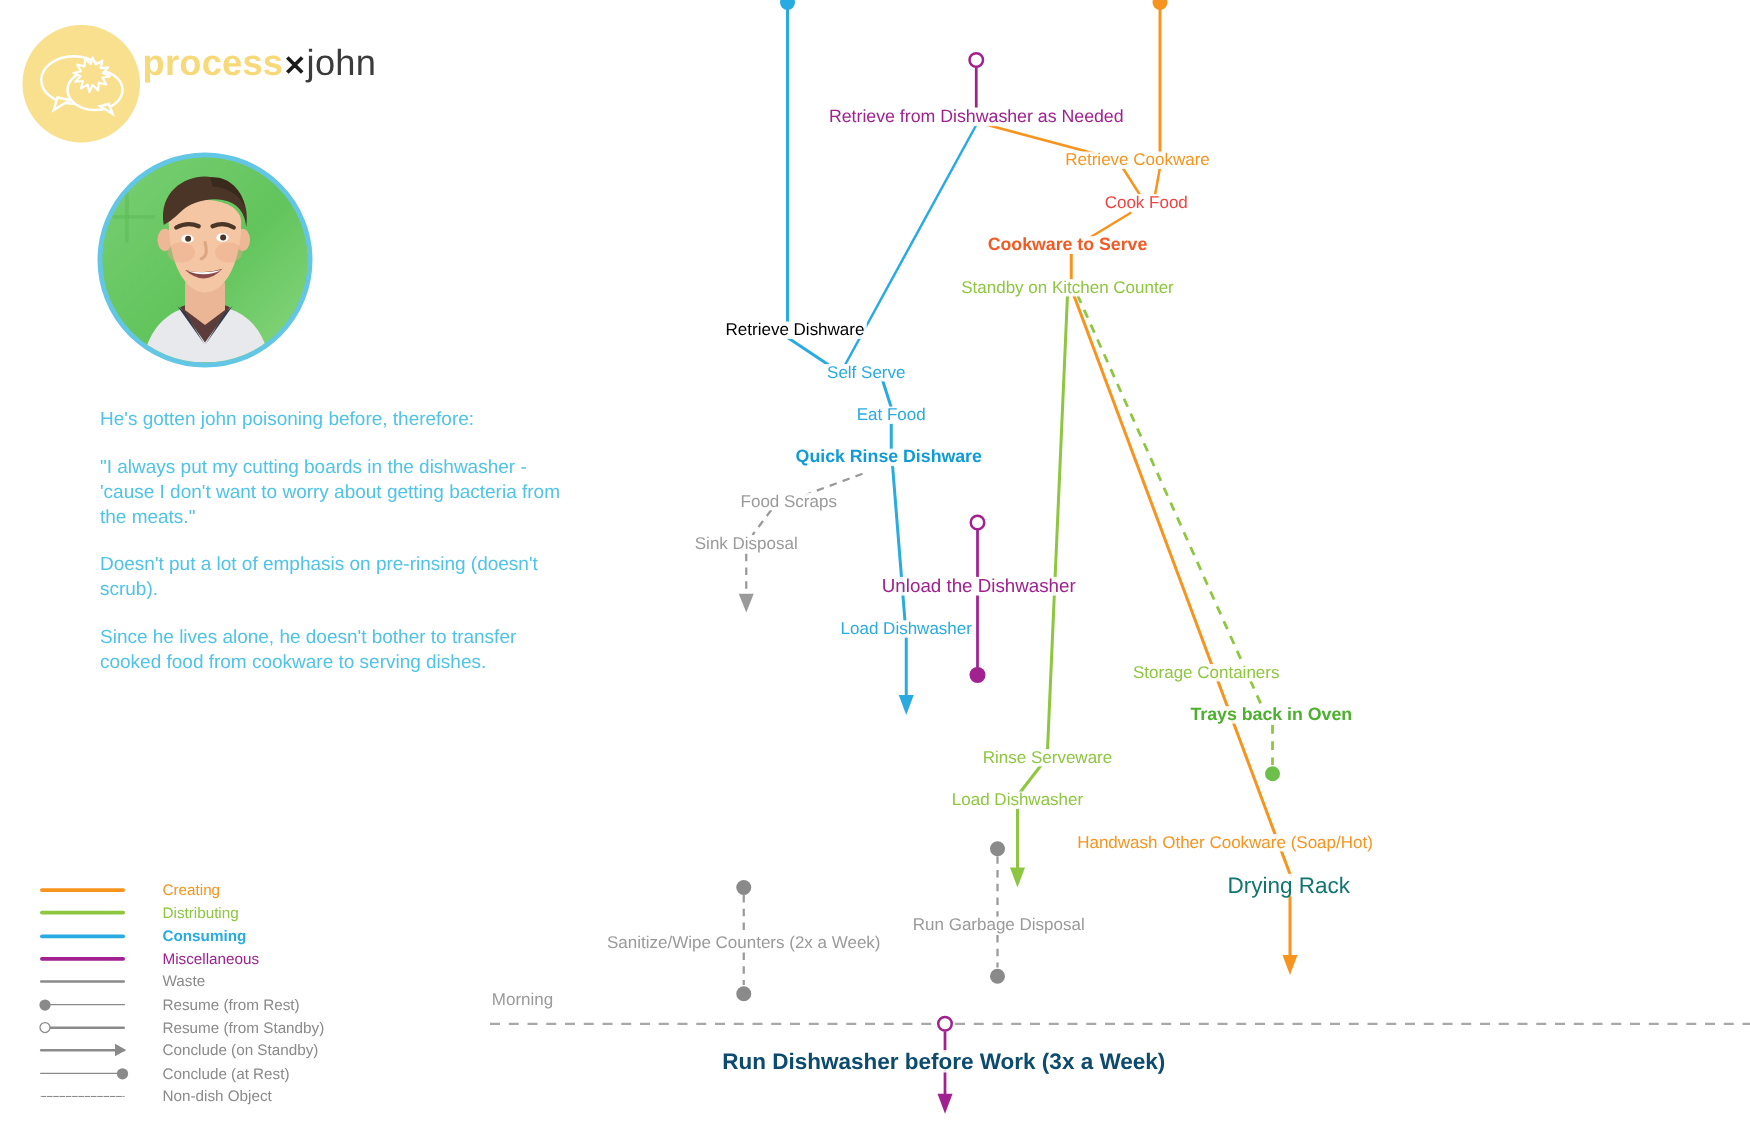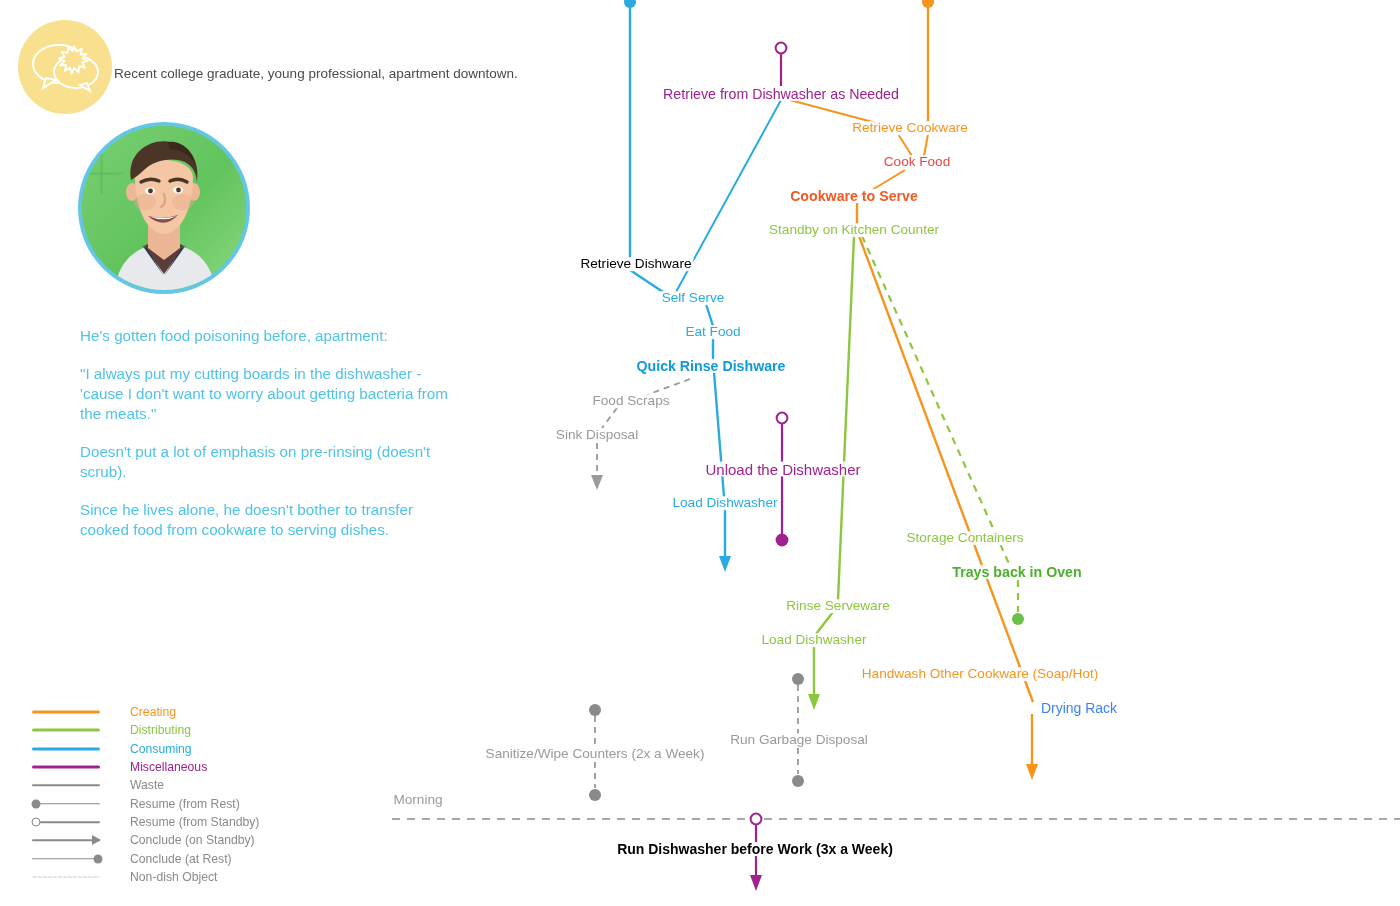--- a/index.html
+++ b/index.html
@@ -121,21 +121,23 @@
   <div id="header-logo">
     <svg width="94" height="94" viewBox="0 0 94 94">
       <ellipse cx="41" cy="44" rx="26" ry="19" fill="none" stroke="#ffffff" stroke-width="2"></ellipse>
       <path d="M28 58 L25 68 L38 60 Z" fill="#f8e08e" stroke="#ffffff" stroke-width="2"></path>
       <ellipse cx="58" cy="52" rx="22" ry="16" fill="#f8e08e" stroke="#ffffff" stroke-width="2"></ellipse>
       <path d="M69 63 L72 71 L62 65 Z" fill="#f8e08e" stroke="#ffffff" stroke-width="2"></path>
       <path d="M56 26 l2.6 5.6 5.3-3 -1.4 5.9 6.1-.6 -4.3 4.4 5.6 2.6 -5.9 1.4 3 5.3 -5.9-1.4 -.6 6.1 -4.4-4.3 -2.6 5.6 -1.4-5.9 -5.3 3 1.4-5.9 -6.1 .6 4.3-4.4 -5.6-2.6 5.9-1.4 -3-5.3 5.9 1.4 .6-6.1 4.4 4.3Z" fill="#f8e08e" stroke="#ffffff" stroke-width="1.8" stroke-linejoin="round"></path>
     </svg>
   </div>
 
-  <div id="header-sub">Recent college graduate, young professional, apartment downtown.</div>
+  <div id="header-title">
+    <span class="w-process">process</span><span class="w-x">✕</span><span class="w-john">john</span>
+  </div>
 
   <div id="avatar">
     <svg class="photo" width="164" height="164" viewBox="0 0 164 164" preserveAspectRatio="xMidYMid slice">
       <defs>
         <linearGradient id="bgGreen" x1="0" y1="0" x2="1" y2="1">
           <stop offset="0%" stop-color="#79cf73"></stop>
           <stop offset="55%" stop-color="#62c45c"></stop>
           <stop offset="100%" stop-color="#8ad77f"></stop>
         </linearGradient>
       </defs>
@@ -170,21 +172,21 @@
       <circle cx="96.5" cy="64" r="2.4" fill="#4a3526"></circle>
 
       <path d="M82 68 q3 11 -3 13" stroke="#dda682" stroke-width="2.4" fill="none" stroke-linecap="round"></path>
 
       <path d="M66 90 q16 14 30 -1 q-15 5 -30 1 Z" fill="#8a4a4a"></path>
       <path d="M67.5 90.5 q14.5 6 27.5 -.6 q-14 3.4 -27.5 .6 Z" fill="#ffffff"></path>
     </svg>
   </div>
 
   <div id="quote-block">
-    <p>He's gotten food poisoning before, apartment:</p>
+    <p>He's gotten john poisoning before, therefore:</p>
     <p>"I always put my cutting boards in the dishwasher -'cause I don't want to worry about getting bacteria from the meats."</p>
     <p>Doesn't put a lot of emphasis on pre-rinsing (doesn't scrub).</p>
     <p>Since he lives alone, he doesn't bother to transfer cooked food from cookware to serving dishes.</p>
   </div>
 
   <div id="legend">
       <div class="legend-row">
         <div class="legend-swatch">
           <div class="ln" style="background: rgb(247, 148, 30);"></div>
         </div>
@@ -193,21 +195,21 @@
       <div class="legend-row">
         <div class="legend-swatch">
           <div class="ln" style="background: rgb(141, 198, 63);"></div>
         </div>
         <div class="legend-label" style="color: rgb(141, 198, 63);">Distributing</div>
       </div>
       <div class="legend-row">
         <div class="legend-swatch">
           <div class="ln" style="background: rgb(41, 171, 226);"></div>
         </div>
-        <div class="legend-label" style="color: rgb(41, 171, 226);">Consuming</div>
+        <div class="legend-label" style="color: rgb(41, 171, 226); font-weight: bold;">Consuming</div>
       </div>
       <div class="legend-row">
         <div class="legend-swatch">
           <div class="ln" style="background: rgb(160, 33, 143);"></div>
         </div>
         <div class="legend-label" style="color: rgb(160, 33, 143);">Miscellaneous</div>
       </div>
       <div class="legend-row">
         <div class="legend-swatch">
           <div class="ln thin" style="background: rgb(138, 138, 138);"></div>
@@ -335,21 +337,21 @@
       <div class="node-label" id="node-quick-rinse-dishware" style="left: 711px; top: 366px; color: rgb(15, 155, 215); font-size: 14.2px; font-weight: 700;">Quick Rinse Dishware</div>
       <div class="node-label" id="node-food-scraps" style="left: 631px; top: 401px; color: rgb(154, 154, 154); font-size: 13.6px; font-weight: 400;">Food Scraps</div>
       <div class="node-label" id="node-sink-disposal" style="left: 597px; top: 435px; color: rgb(154, 154, 154); font-size: 13.6px; font-weight: 400;">Sink Disposal</div>
       <div class="node-label" id="node-unload-the-dishwasher" style="left: 783px; top: 469px; color: rgb(160, 33, 143); font-size: 15px; font-weight: 400;">Unload the Dishwasher</div>
       <div class="node-label" id="node-load-dishwasher-blue" style="left: 725px; top: 503px; color: rgb(41, 171, 226); font-size: 13.6px; font-weight: 400;">Load Dishwasher</div>
       <div class="node-label" id="node-storage-containers" style="left: 965px; top: 538px; color: rgb(141, 198, 63); font-size: 13.6px; font-weight: 400;">Storage Containers</div>
       <div class="node-label" id="node-trays-back-in-oven" style="left: 1017px; top: 572px; color: rgb(76, 175, 46); font-size: 14.2px; font-weight: 700;">Trays back in Oven</div>
       <div class="node-label" id="node-rinse-serveware" style="left: 838px; top: 606px; color: rgb(141, 198, 63); font-size: 13.6px; font-weight: 400;">Rinse Serveware</div>
       <div class="node-label" id="node-load-dishwasher-green" style="left: 814px; top: 640px; color: rgb(141, 198, 63); font-size: 13.6px; font-weight: 400;">Load Dishwasher</div>
       <div class="node-label" id="node-handwash-other-cookware" style="left: 980px; top: 674px; color: rgb(247, 148, 30); font-size: 13.6px; font-weight: 400;">Handwash Other Cookware (Soap/Hot)</div>
-      <div class="node-label" id="node-drying-rack" style="left: 1031px; top: 708px; color: #3b82f6; font-size: 14px; font-weight: 400; margin-left: 48px;">Drying Rack</div>
+      <div class="node-label" id="node-drying-rack" style="left: 1031px; top: 708px; color: #0f766e; font-size: 18px; font-weight: 400;">Drying Rack</div>
       <div class="node-label" id="node-sanitize-wipe-counters" style="left: 595px; top: 754px; color: rgb(154, 154, 154); font-size: 13.6px; font-weight: 400;">Sanitize/Wipe Counters (2x a Week)</div>
       <div class="node-label" id="node-run-garbage-disposal" style="left: 799px; top: 740px; color: rgb(154, 154, 154); font-size: 13.6px; font-weight: 400;">Run Garbage Disposal</div>
-      <div class="node-label" id="node-run-dishwasher-before-work" style="left: 755px; top: 849px; color: #000000; font-size: 14px; font-weight: 700;">Run Dishwasher before Work (3x a Week)</div>
+      <div class="node-label" id="node-run-dishwasher-before-work" style="left: 755px; top: 849px; color: #0c4a6e; font-size: 18px; font-weight: 700;">Run Dishwasher before Work (3x a Week)</div>
     </div>
 
   <div class="node-label" id="timeline-label" style="left:418px; top:800px; color:#9a9a9a; font-size:13.6px; background:transparent;">Morning</div>
 
 </div>
 
 </body></html>

